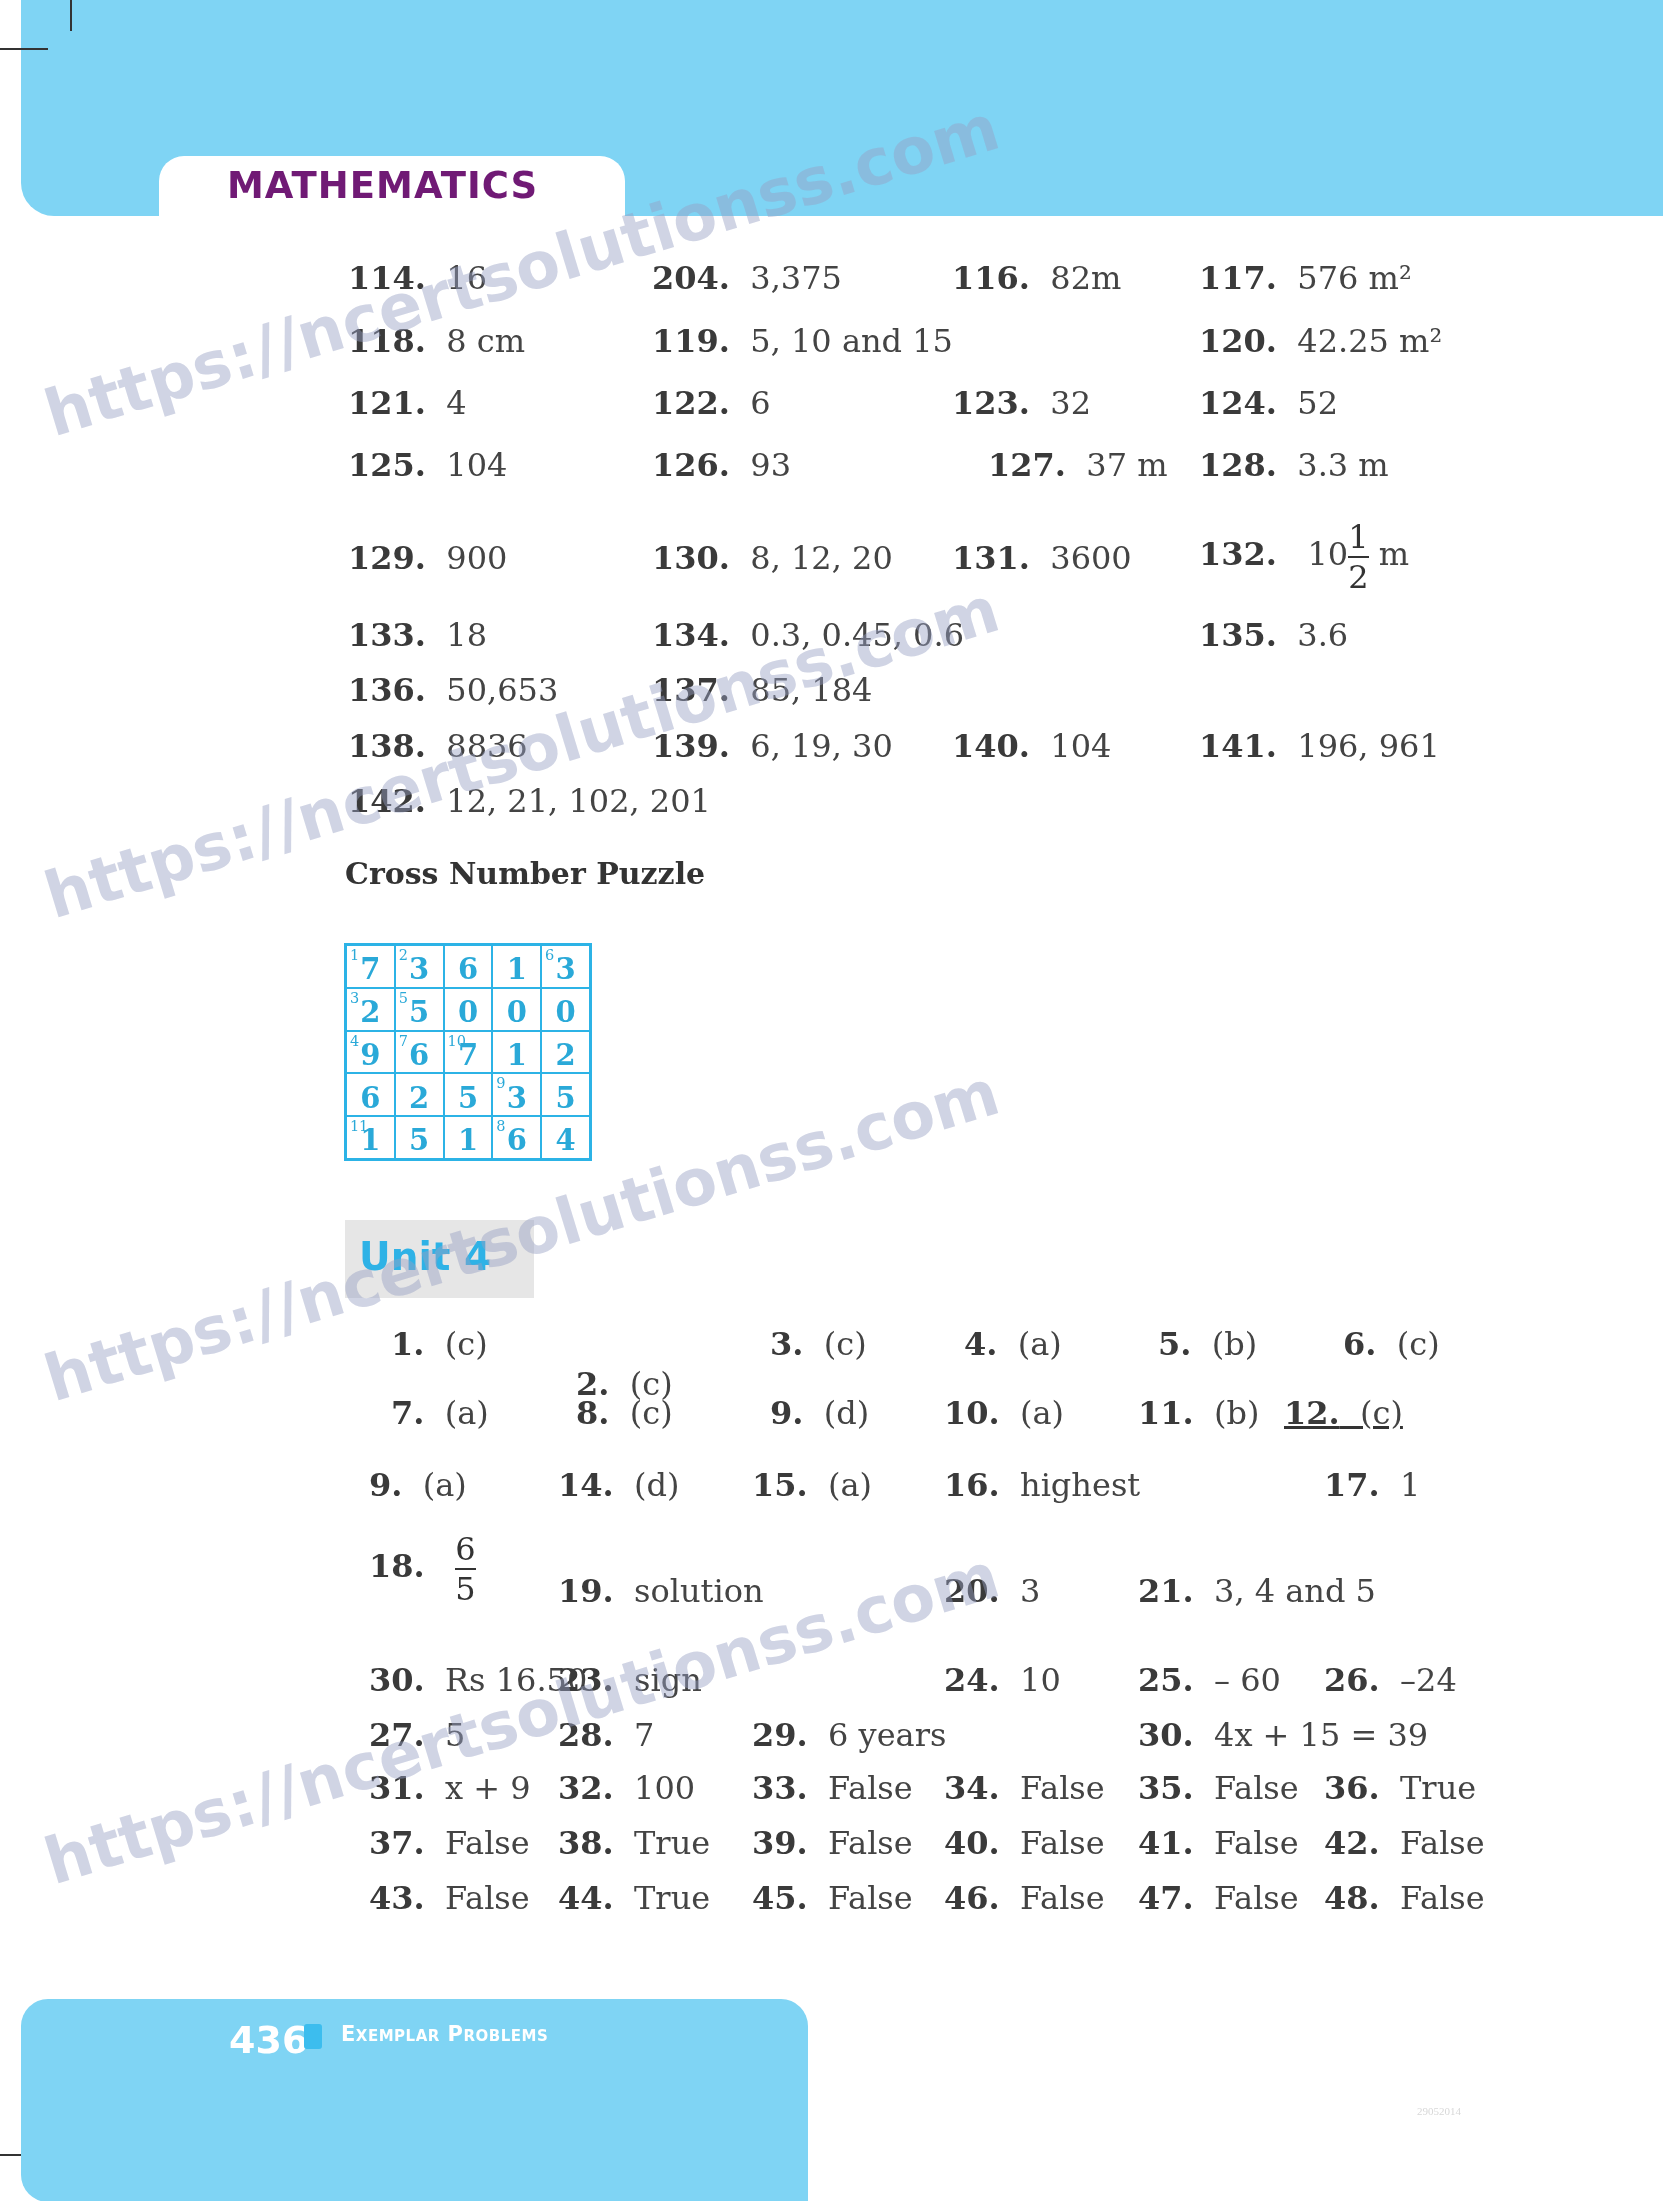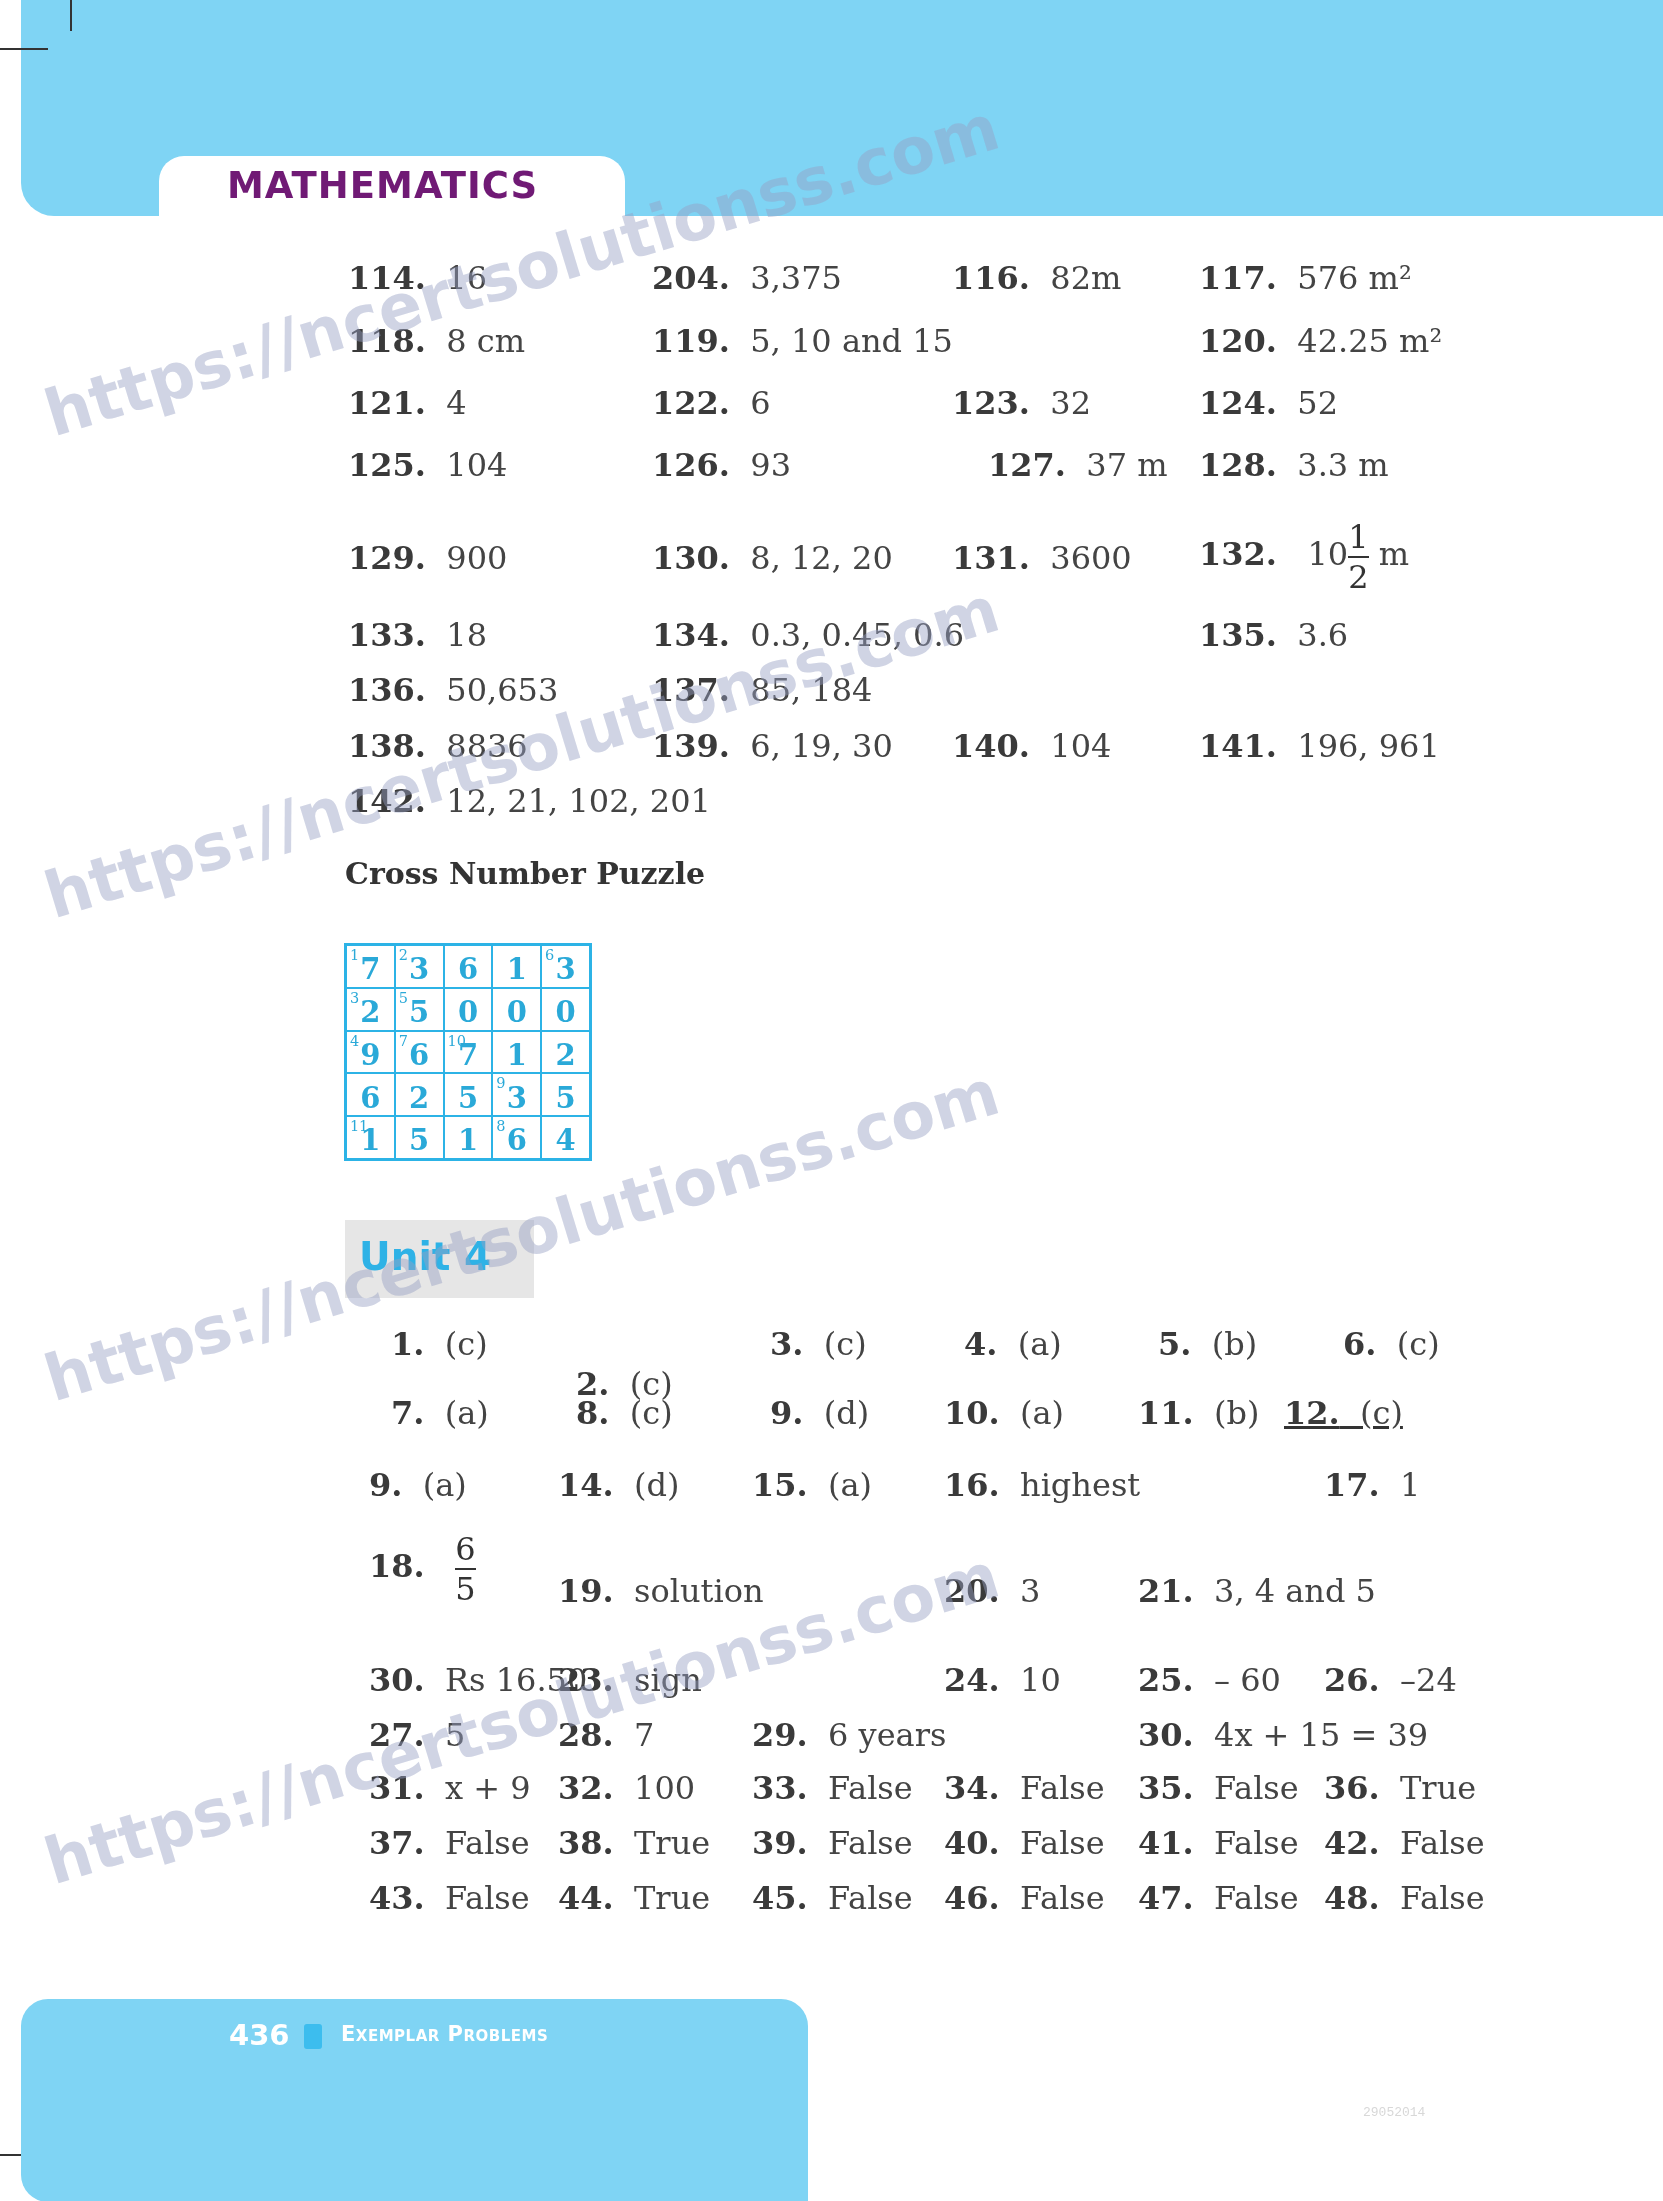--- a/index.html
+++ b/index.html
@@ -53,29 +53,29 @@
     .unit-title {
       position: absolute; left: 359px; top: 1234px; font-family: "DejaVu Sans", sans-serif;
       font-weight: bold; font-size: 39px; color: #2eb2e6;
     }
     .footer-band {
       position: absolute; left: 21px; top: 1999px; width: 787px; height: 203px;
       background: #7fd4f4; border-radius: 27px 27px 0 27px;
     }
     .footer-page {
       position: absolute; left: 229px; top: 2018px; font-family: "DejaVu Sans", sans-serif; font-weight: bold;
-      font-size: 29px; color: #ffffff;
+      font-size: 38px; color: #ffffff;
     }
     .footer-square { position: absolute; left: 304px; top: 2024px; width: 18.3px; height: 25px; background: #3cbdee; border-radius: 2.9px; }
     .footer-text {
       position: absolute; left: 341px; top: 2022px; font-family: "DejaVu Sans", sans-serif; font-weight: bold;
       font-size: 21px; color: #ffffff; font-variant: small-caps; letter-spacing: 0.5px;
     }
     .print-code {
-      position: absolute; left: 1363px; top: 2105px; font-family: Liberation Mono, monospace; font-size: 13px; color: #d8d8d8;
+      position: absolute; left: 1417px; top: 2105px; font-family: Liberation Serif, serif; font-size: 11px; color: #d8d8d8;
     }
   </style>
 </head>
 <body>
 
 <div class="header-band"></div>
 <div class="header-tab"></div>
 <div class="header-title">MATHEMATICS</div>
 
 <div class="crop" style="left:70px;top:0;width:1.9px;height:31px"></div>

